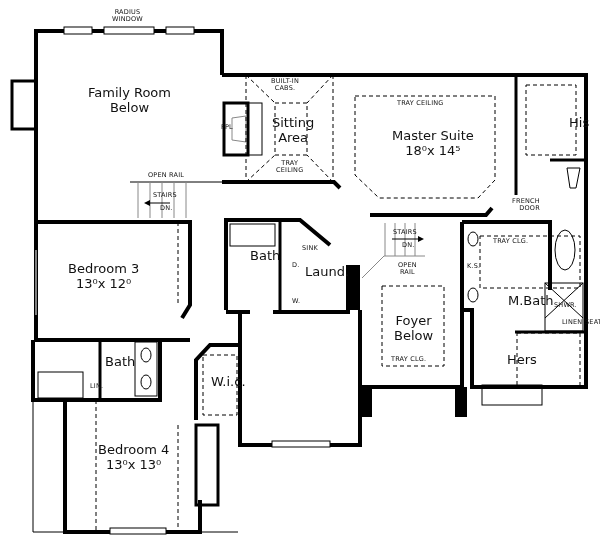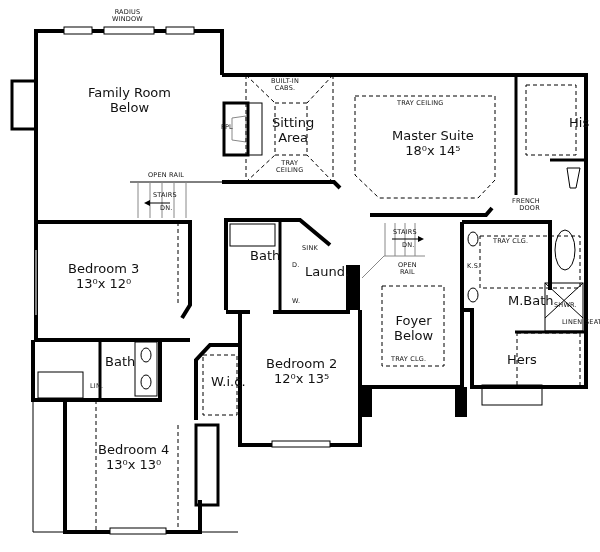--- a/index.html
+++ b/index.html
@@ -184,24 +184,20 @@
   <div class="t s" style="left:518px;top:319px;padding-left:44px;">LINEN</div>
 
   <div class="t r" style="left:507px;top:353px;">Hers</div>
 
   <div class="t r" style="left:394px;top:314px;">
     <div>Foyer</div>
     <div>Below</div>
   </div>
   <div class="t s" style="left:391px;top:356px;">TRAY CLG.</div>
 
-  <div class="t r" style="left:266px;top:357px;">
-    <div>Bedroom 2</div>
-    <div>12⁰x 13⁵</div>
-  </div>
 
   <div class="t r" style="left:68px;top:262px;">
     <div>Bedroom 3</div>
     <div>13⁰x 12⁰</div>
   </div>
 
   <div class="t r" style="left:98px;top:443px;">
     <div>Bedroom 4</div>
     <div>13⁰x 13⁰</div>
   </div>

